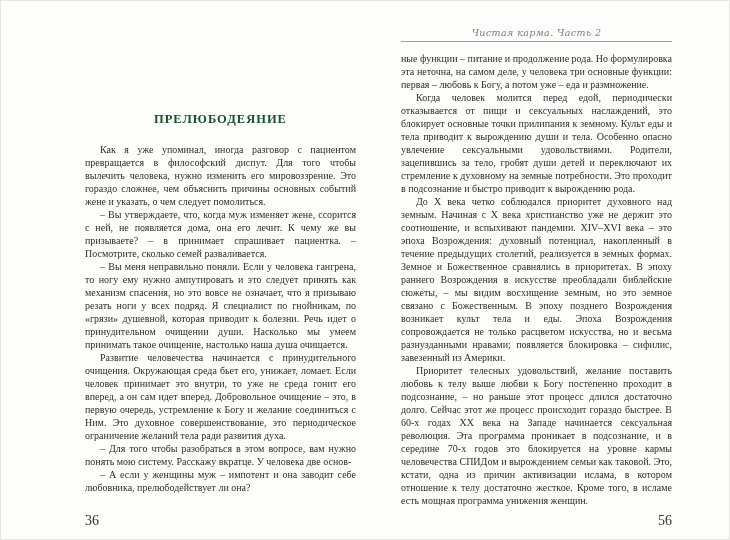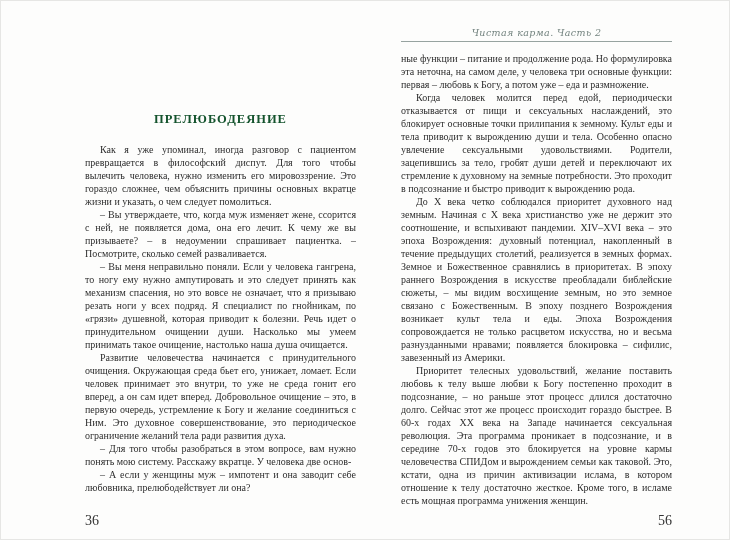--- a/index.html
+++ b/index.html
@@ -68,22 +68,22 @@
   .pagenum-left  { left: 0; }
   .pagenum-right { right: 0; }
 </style>
 </head>
 <body>
 
 <div class="spread">
 
   <div class="page page-left">
     <h1 class="chapter-heading">ПРЕЛЮБОДЕЯНИЕ</h1>
-    <p class="body-par">Как я уже упоминал, иногда разговор с пациентом превращается в философский диспут. Для того чтобы вылечить человека, нужно изменить его мировоззрение. Это гораздо сложнее, чем объяснить причины основных вкратце жизни и указать, о чем следует помолиться.</p>
-    <p class="body-par">– Вы утверждаете, что, когда муж изменяет жене, ссорится с ней, не появляется дома, она его лечит. К чему же вы призываете? – в недоумении спрашивает пациентка. – Посмотрите, сколько семей разваливается.</p>
+    <p class="body-par">Как я уже упоминал, иногда разговор с пациентом превращается в философский диспут. Для того чтобы вылечить человека, нужно изменить его мировоззрение. Это гораздо сложнее, чем объяснить причины основных событий жене и указать, о чем следует помолиться.</p>
+    <p class="body-par">– Вы утверждаете, что, когда муж изменяет жене, ссорится с ней, не появляется дома, она его лечит. К чему же вы призываете? – в принимает спрашивает пациентка. – Посмотрите, сколько семей разваливается.</p>
     <p class="body-par">– Вы меня неправильно поняли. Если у человека гангрена, то ногу ему нужно ампутировать и это следует принять как механизм спасения, но это вовсе не означает, что я призываю резать ноги у всех подряд. Я специалист по гнойникам, по «грязи» душевной, которая приводит к болезни. Речь идет о принудительном очищении души. Насколько мы умеем принимать такое очищение, настолько наша душа очищается.</p>
     <p class="body-par">Развитие человечества начинается с принудительного очищения. Окружающая среда бьет его, унижает, ломает. Если человек принимает это внутри, то уже не среда гонит его вперед, а он сам идет вперед. Добровольное очищение – это, в первую очередь, устремление к Богу и желание соединиться с Ним. Это духовное совершенствование, это периодическое ограничение желаний тела ради развития духа.</p>
     <p class="body-par">– Для того чтобы разобраться в этом вопросе, вам нужно понять мою систему. Расскажу вкратце. У человека две основ-</p>
     <p class="body-par">– А если у женщины муж – импотент и она заводит себе любовника, прелюбодействует ли она?</p>
     <div class="pagenum pagenum-left">36</div>
   </div>
 
   <div class="page page-right">
     <div class="running-header">Чистая карма. Часть 2</div>
     <div class="header-rule"></div>

